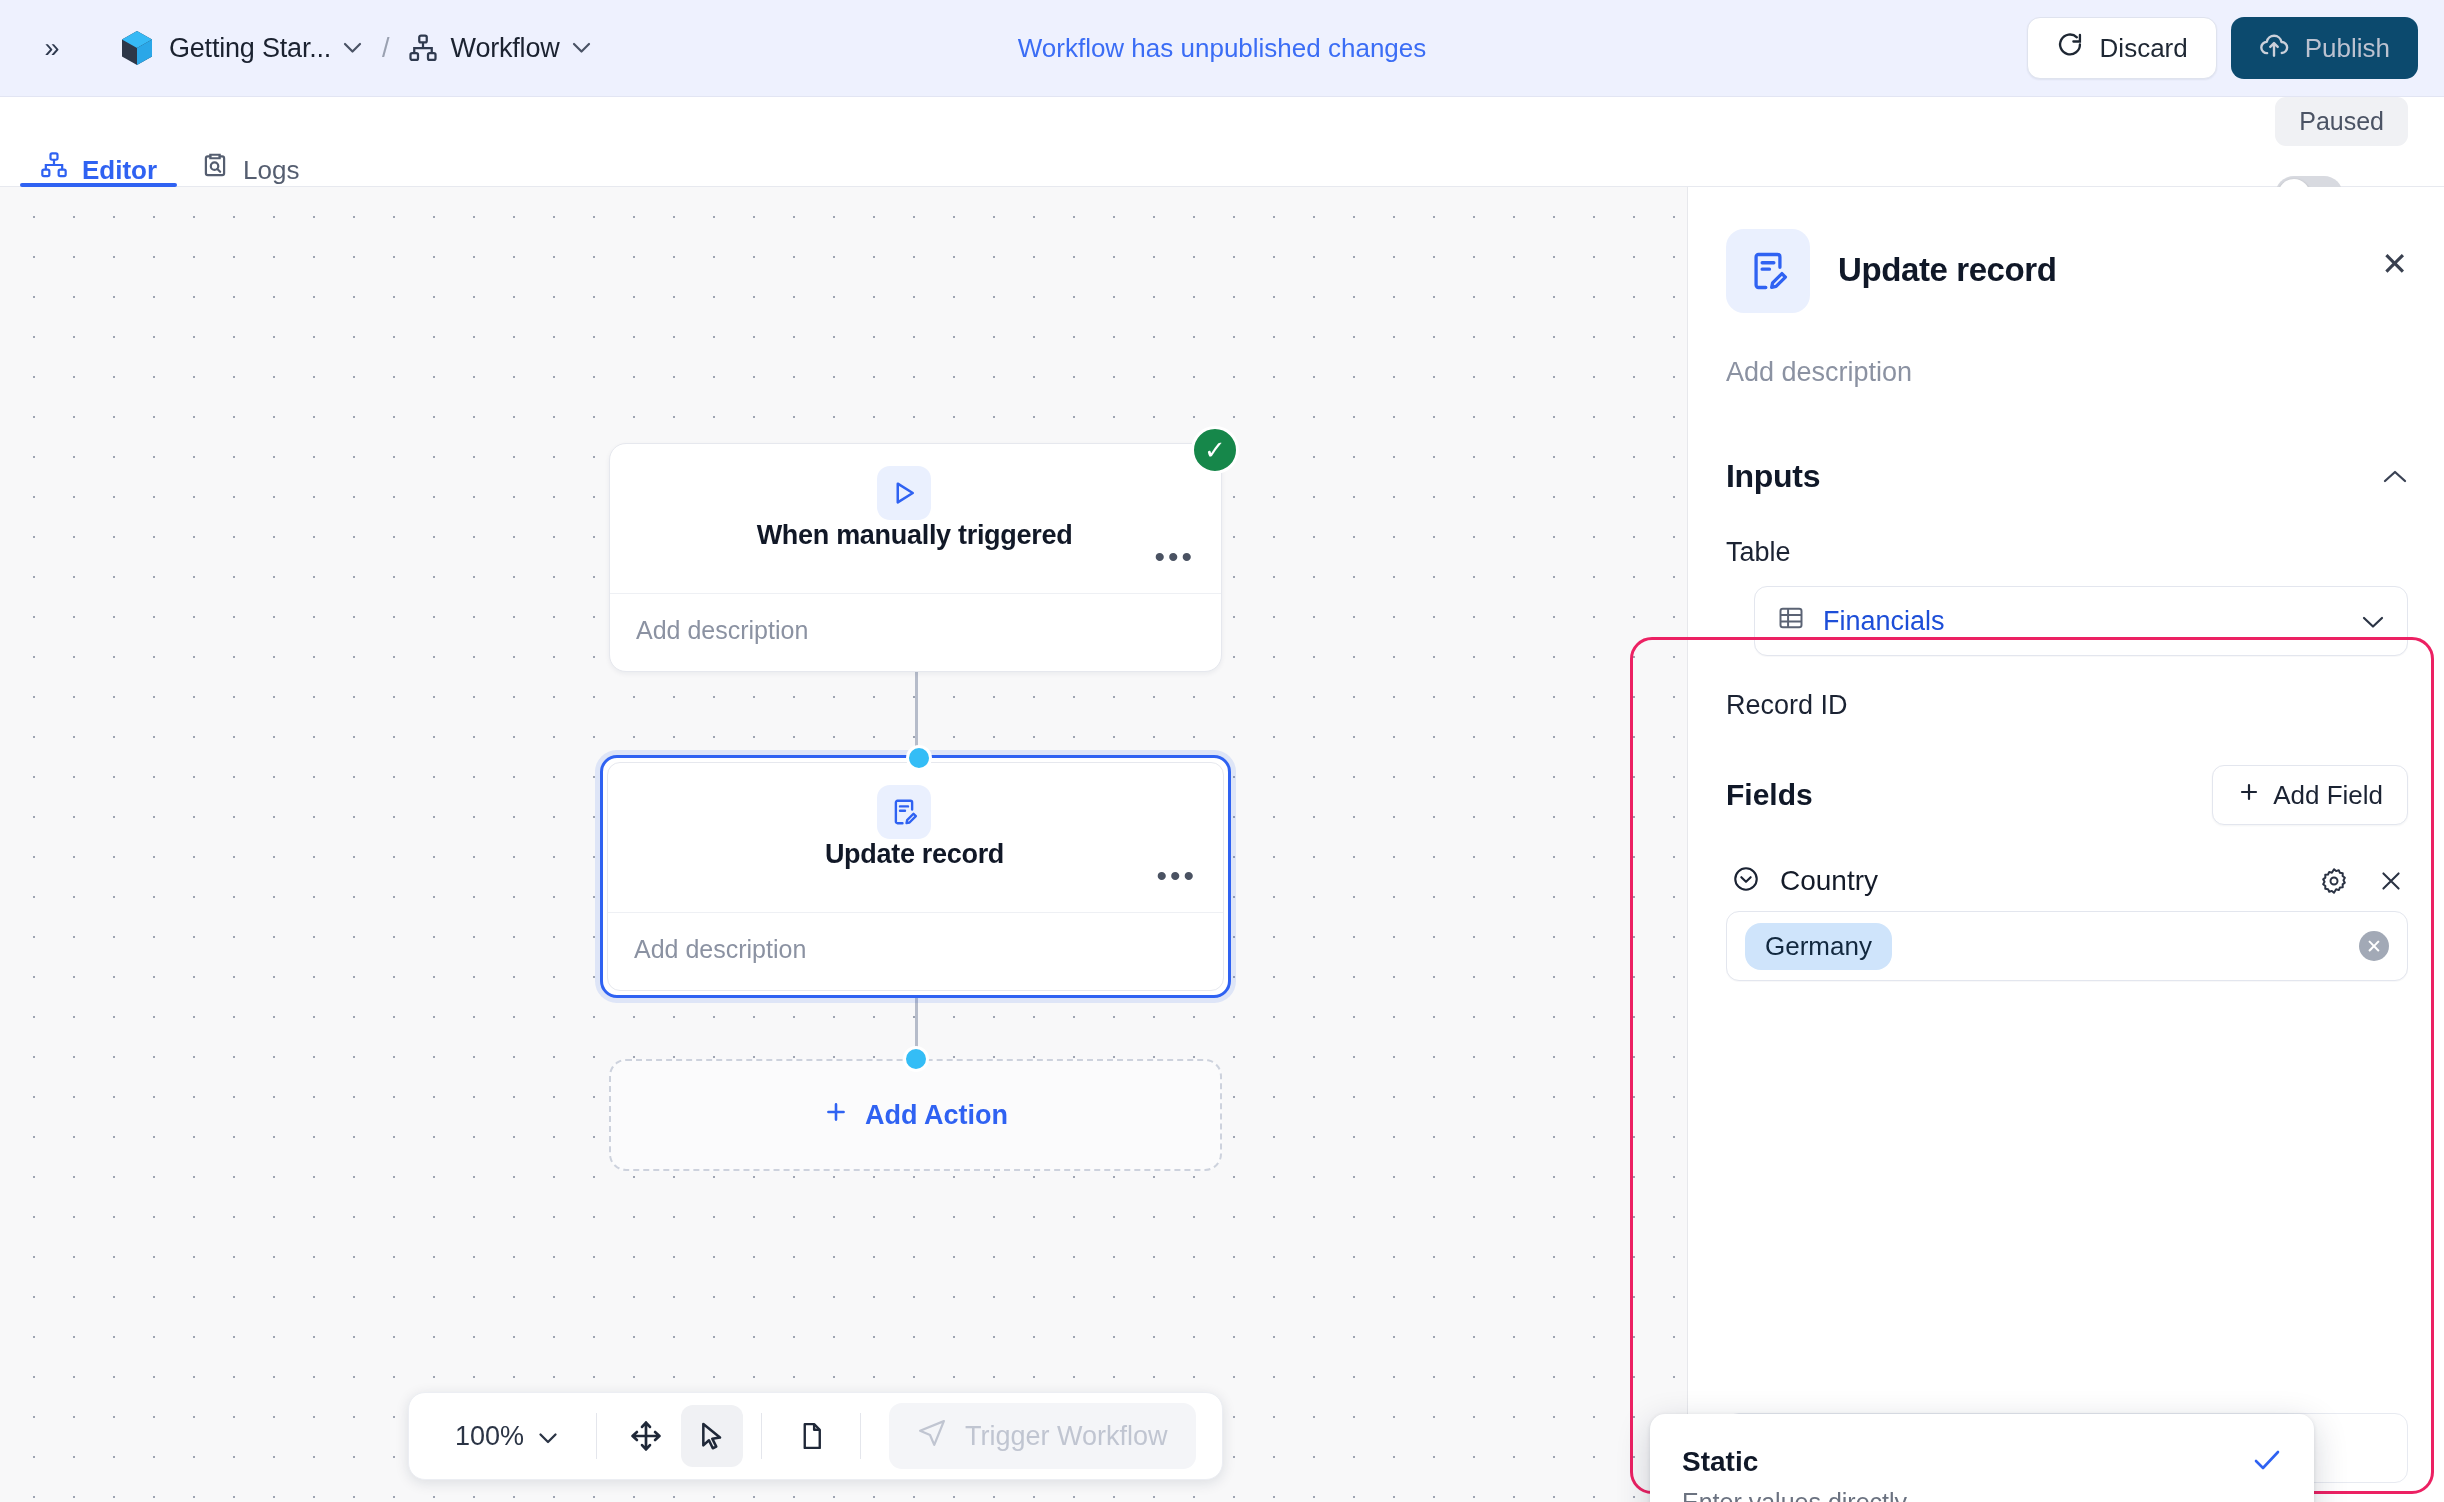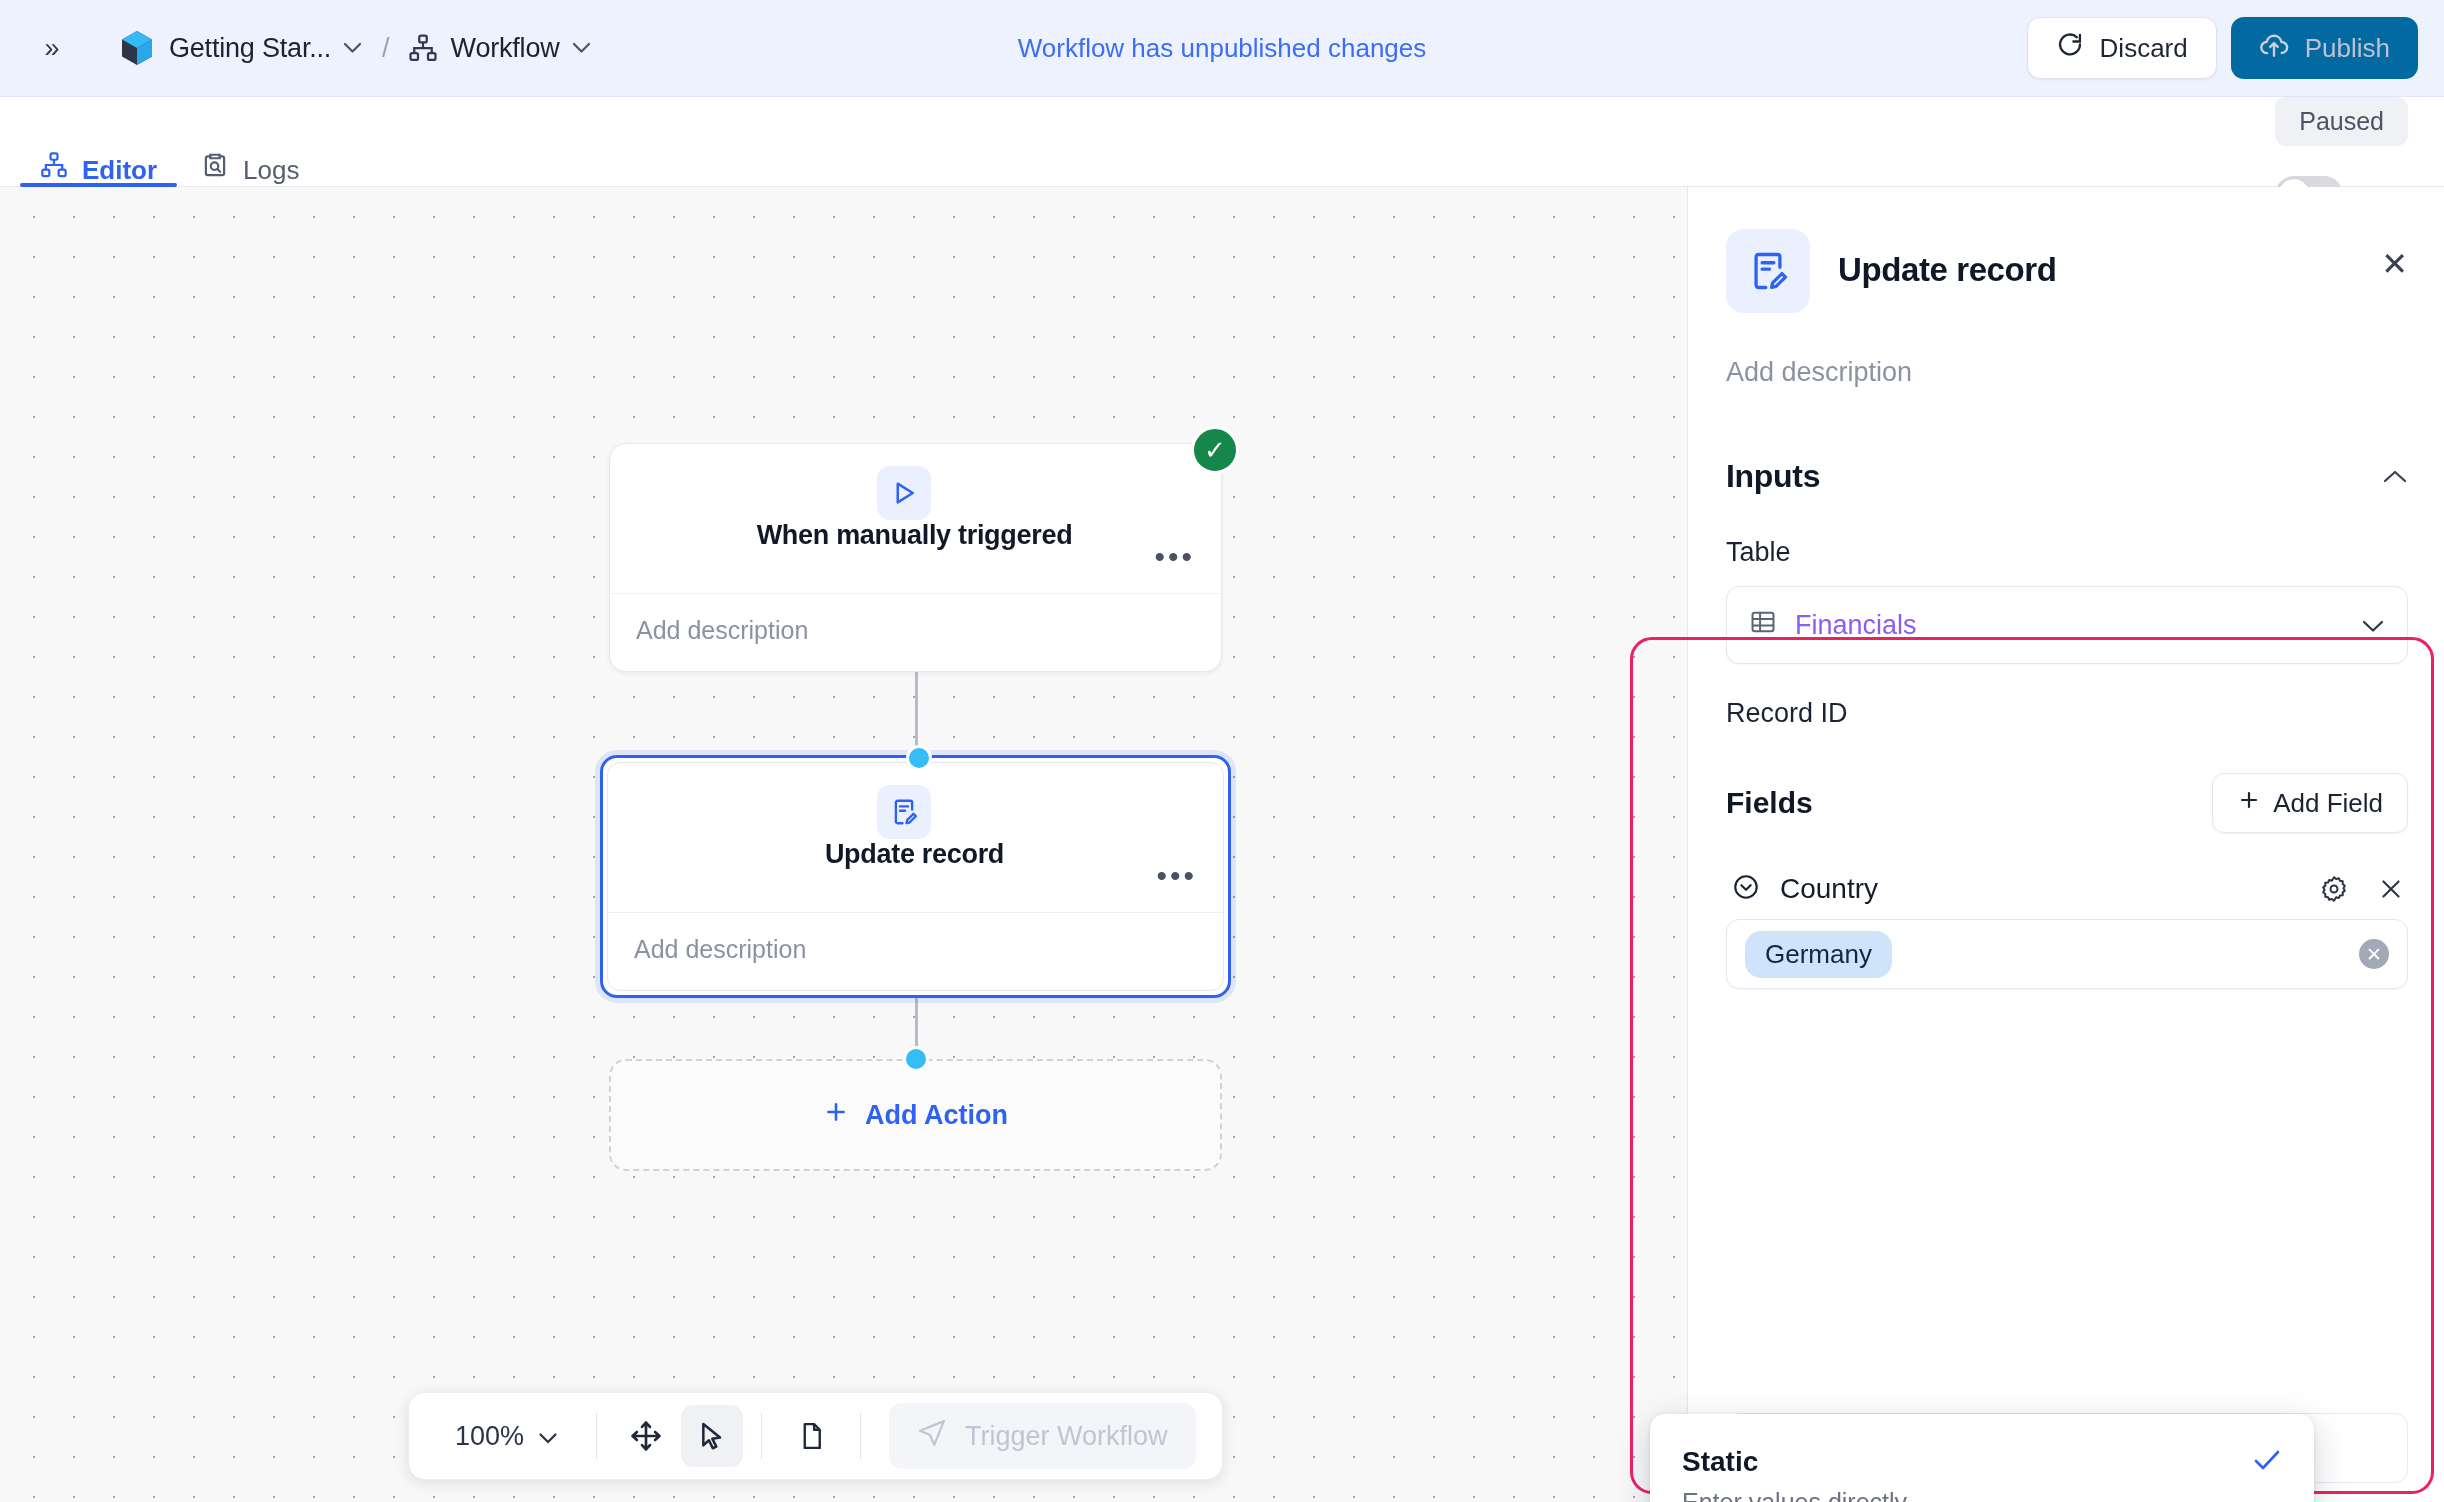--- a/index.html
+++ b/index.html
@@ -44,21 +44,21 @@
   .topbar-right { margin-left: auto; display: flex; align-items: center; gap: 14px; }
   .btn {
     display: flex; align-items: center; gap: 16px;
     height: 62px; padding: 0 28px; border-radius: 13px;
     font-size: 26px; cursor: pointer; white-space: nowrap;
   }
   .btn-discard {
     background: #ffffff; color: #1e2733; border: 1px solid #dfe3ee;
     box-shadow: 0 1px 2px rgba(20,30,60,.07);
   }
-  .btn-publish { background: #0369a1; color: #bcc2d0; cursor: default; }
+  .btn-publish { background: #0c4a6e; color: #bcc2d0; cursor: default; }
 
   
   .tabsbar {
     height: 90px; flex: 0 0 90px; background: #fff;
     border-bottom: 1px solid #e7e9ef;
     display: flex; align-items: stretch; padding: 0 36px 0 18px;
     position: relative;
   }
   .tab {
     display: flex; align-items: flex-end; gap: 14px; padding: 0 22px;
@@ -185,24 +185,25 @@
   .section { padding: 0 36px 0 38px; margin-top: 70px; }
   .section-head {
     display: flex; align-items: center; justify-content: space-between;
     margin-bottom: 42px;
   }
   .section-title { font-size: 32px; font-weight: 700; color: #101828; letter-spacing:-0.3px;}
   .chev-up { font-size: 25px; color: #3a4254; cursor: pointer; }
 
   .flabel { font-size: 27px; color: #1b2333; margin-bottom: 18px; font-weight: 400;}
   .input {
-    height: 78px; border: 1px solid #e3e6ee; border-radius: 13px;
+    height: 70px; border: 1px solid #e3e6ee; border-radius: 13px;
     display: flex; align-items: center; padding: 0 22px; gap: 18px;
-    font-size: 27px; color: #8b5cf6; background: #fff;
+    font-size: 27px; color: #1d4ed8; background: #fff;
     box-shadow: 0 1px 1px rgba(20,30,60,.03);
+    margin-left: 28px;
   }
   .input .chev { margin-left: auto; color: #2b3445; font-size: 23px; }
   .mt34 { margin-top: 34px; }
 
   .fields-head {
     display: flex; align-items: center; justify-content: space-between;
     margin-top: 44px; margin-bottom: 24px;
   }
   .fields-title { font-size: 30px; font-weight: 700; color: #101828; }
   .addfield {

